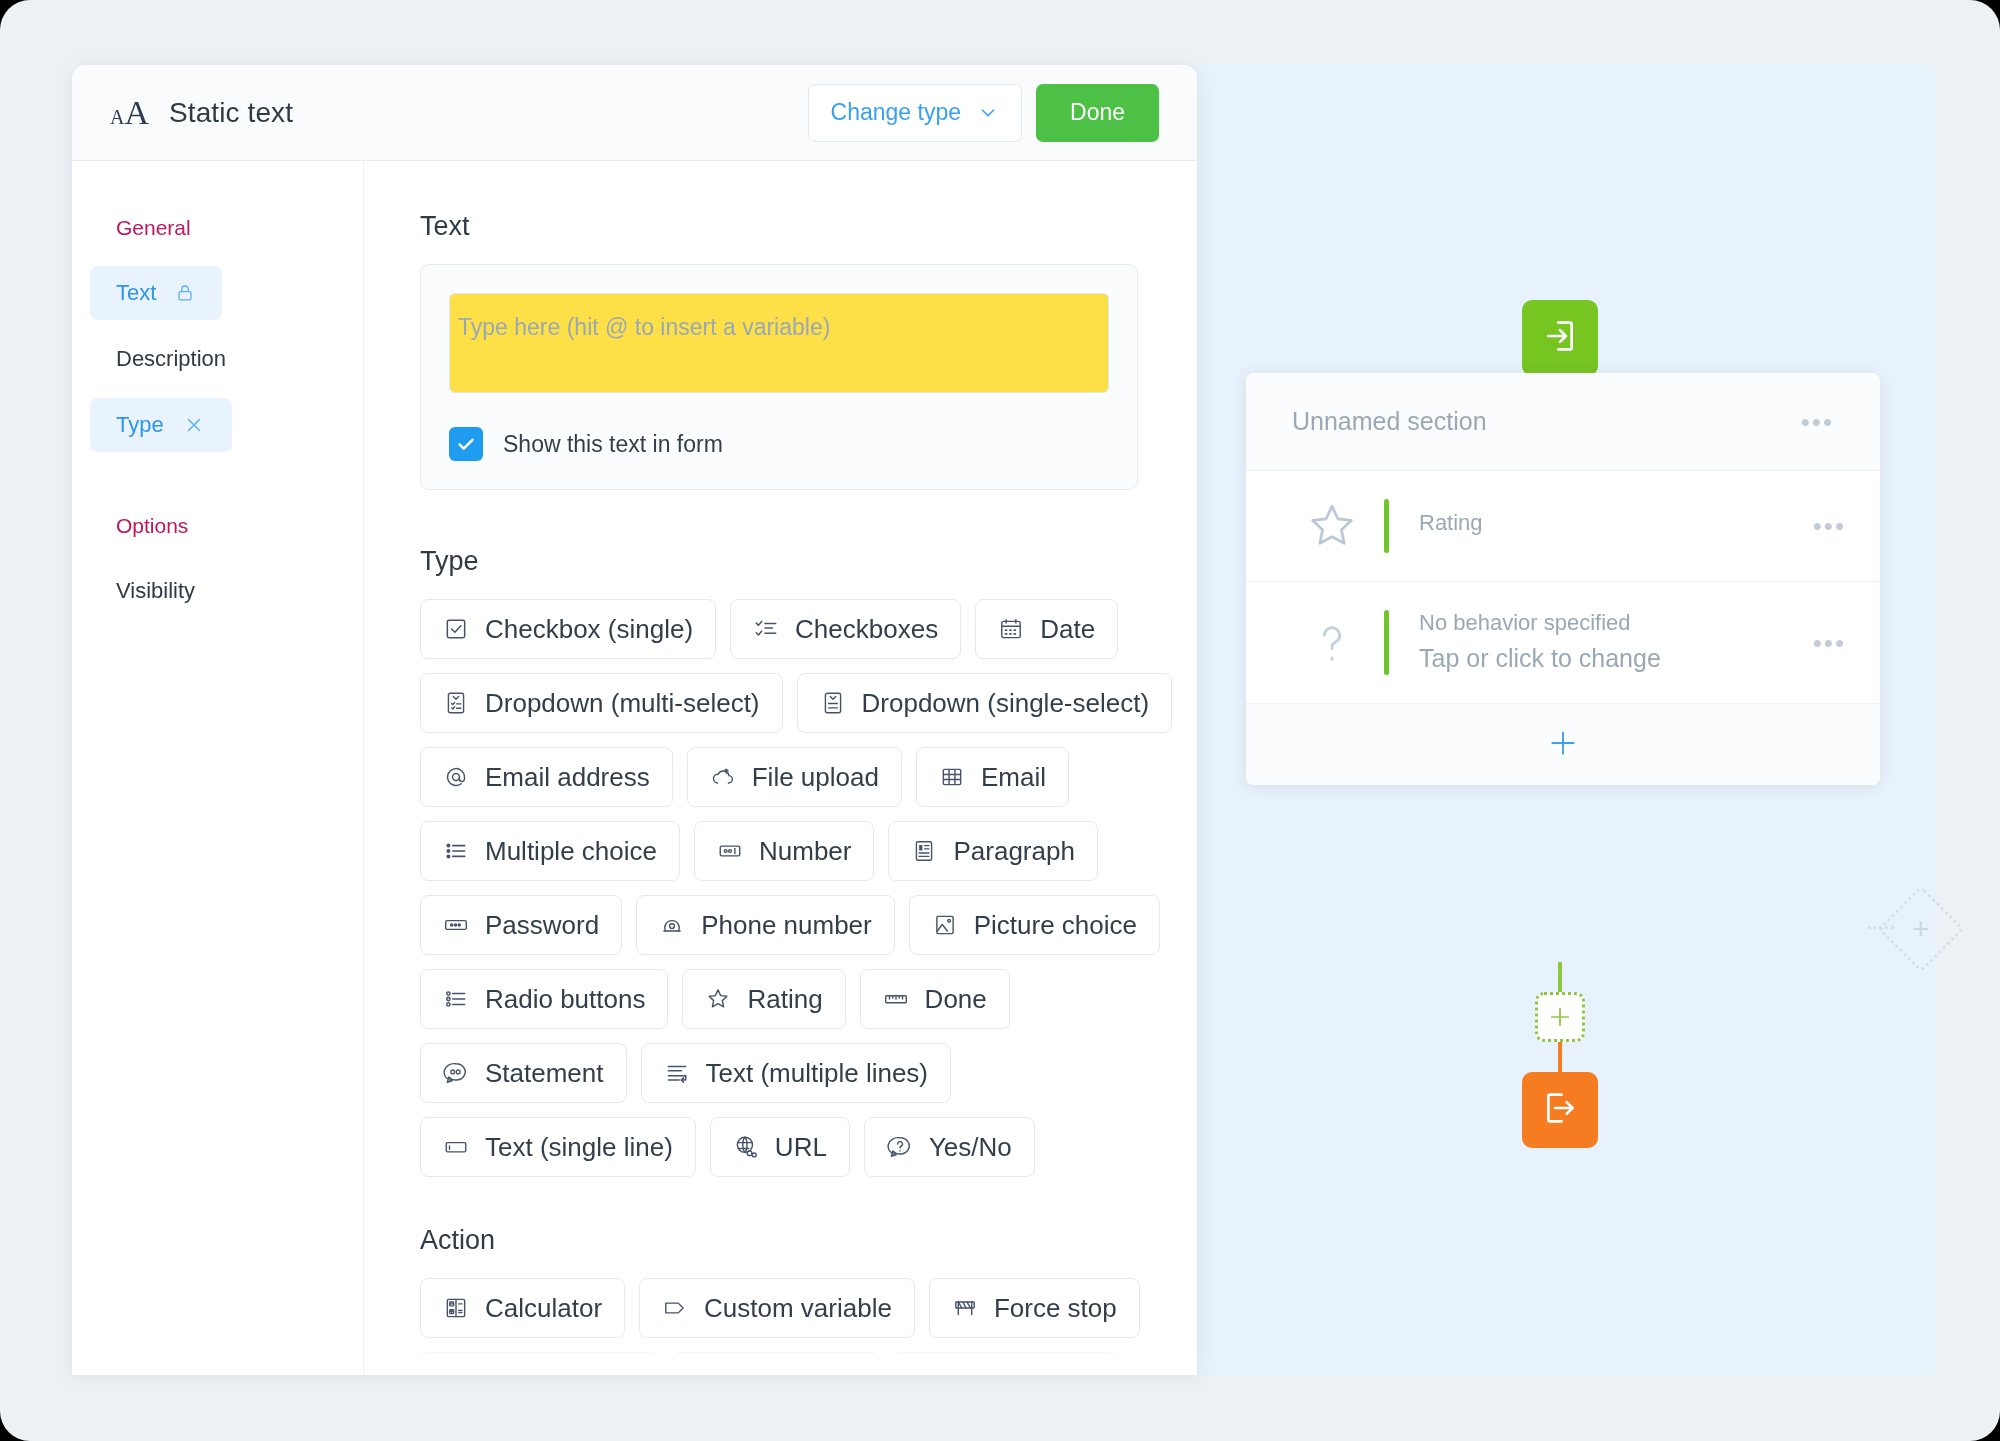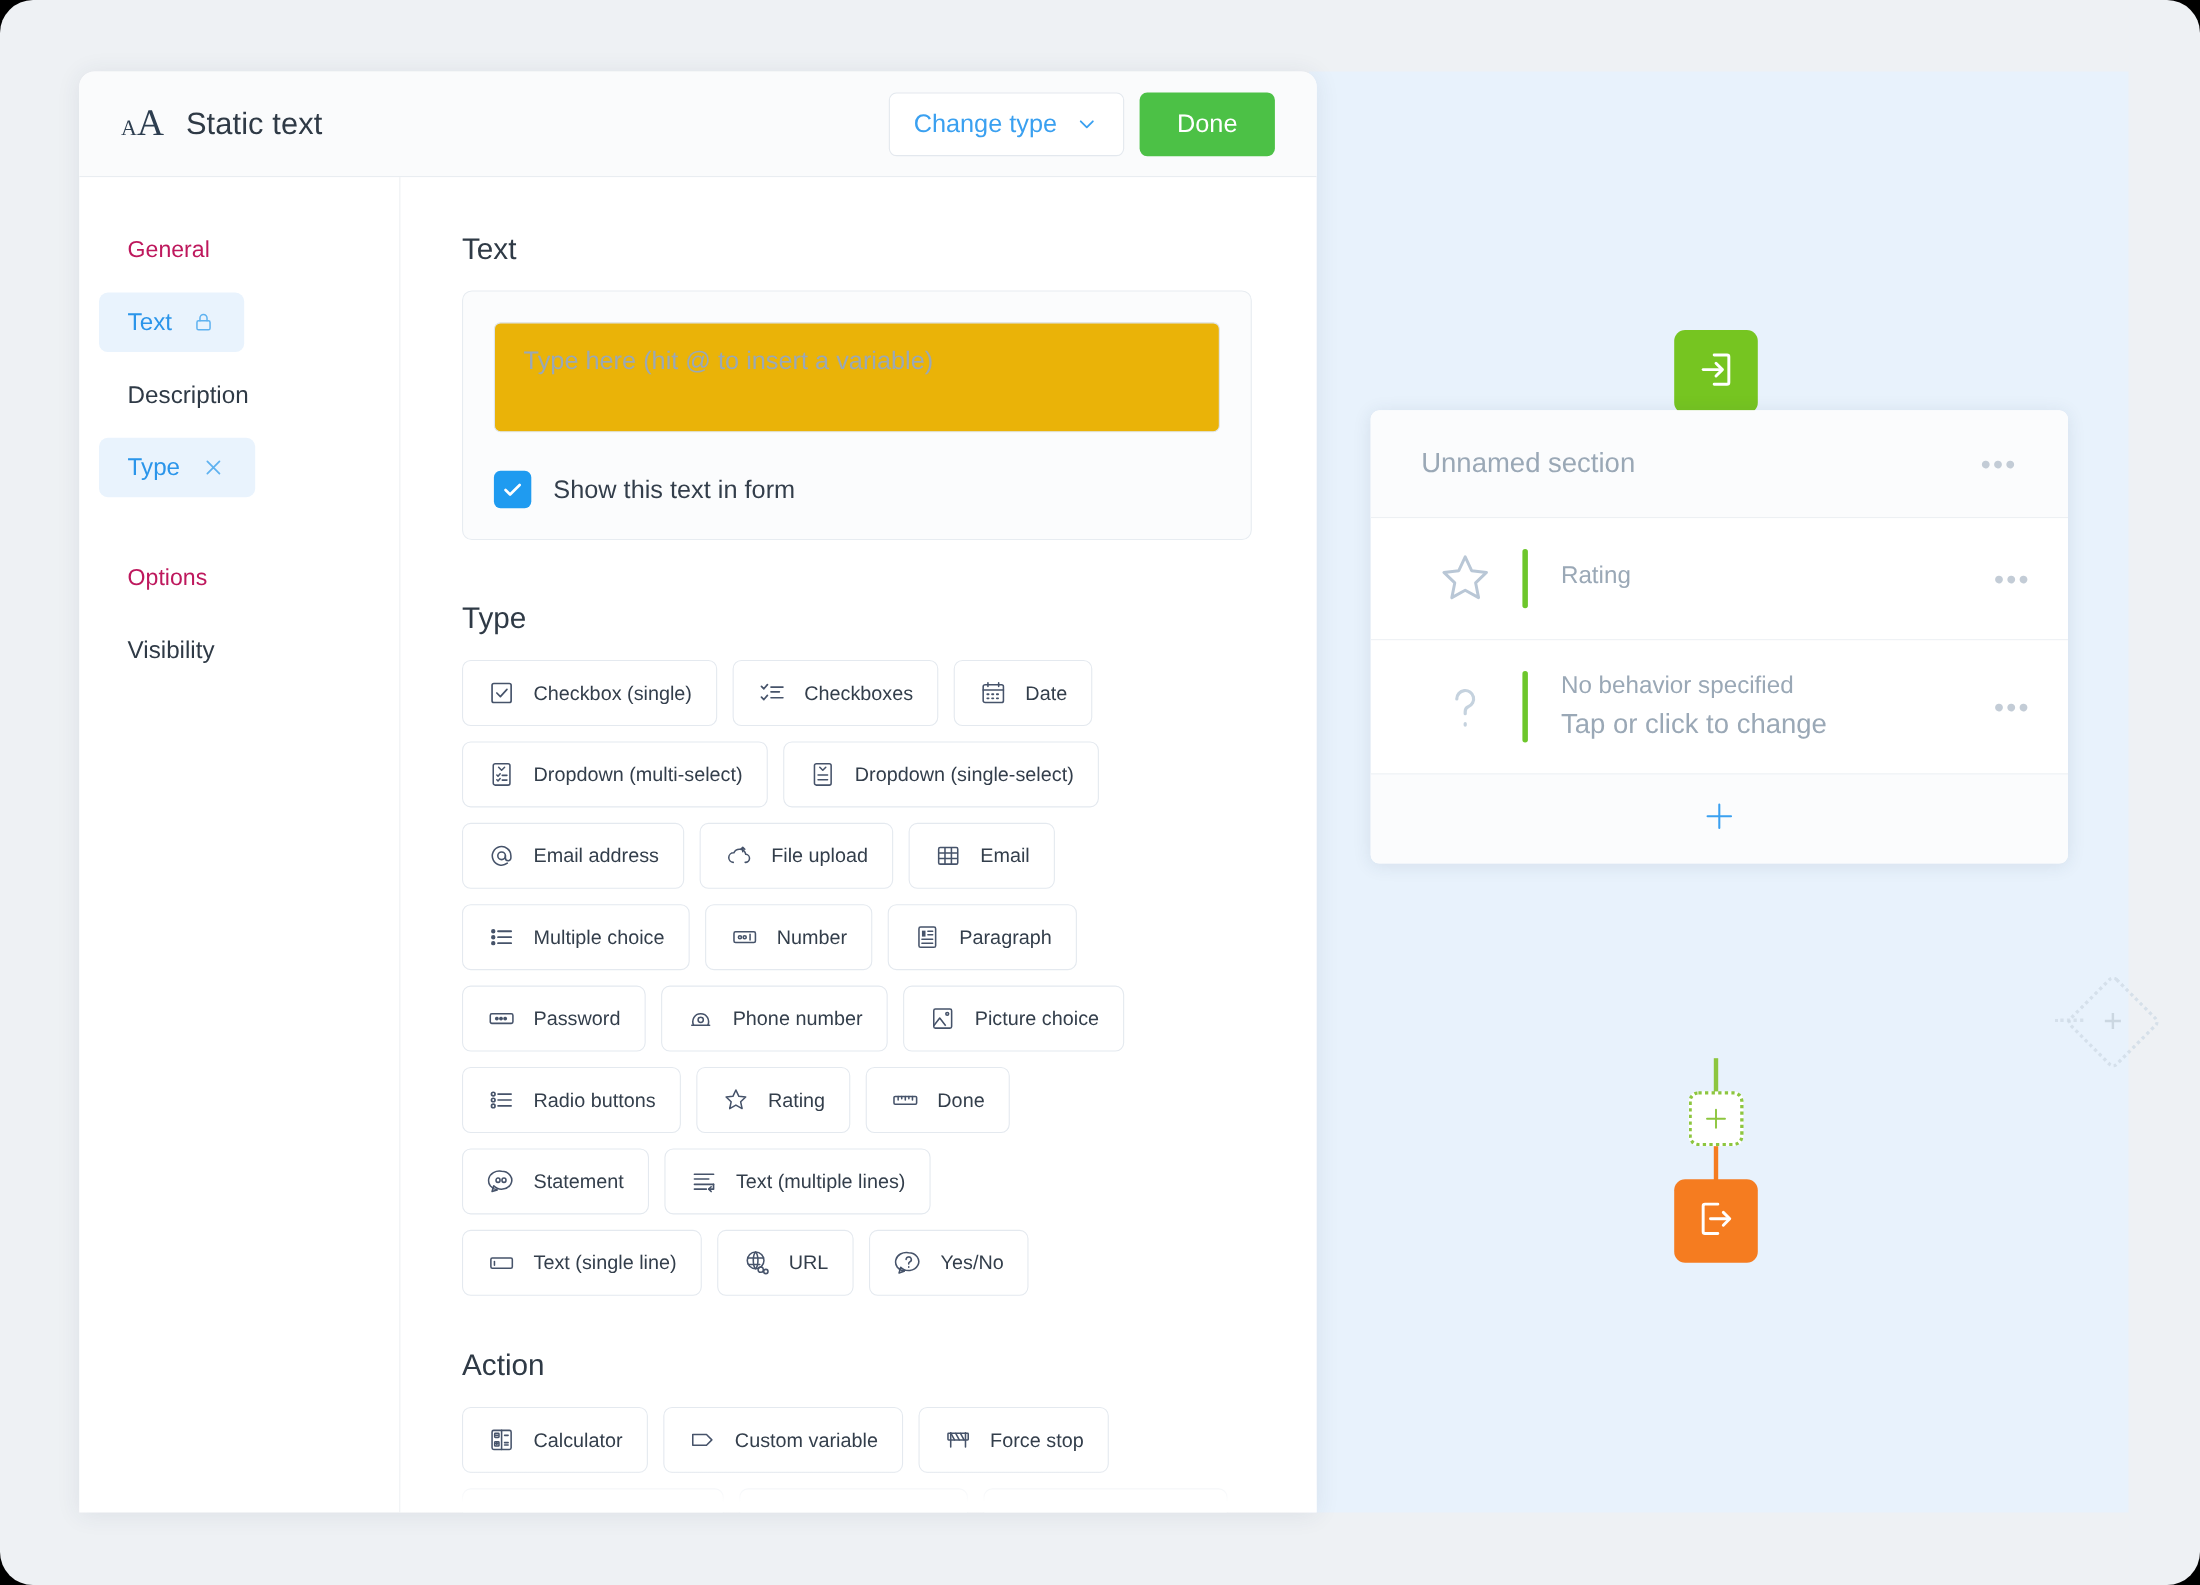--- a/index.html
+++ b/index.html
@@ -138,24 +138,24 @@
     border-radius: 9px;
     padding: 28px;
     width: 718px;
     margin-bottom: 56px;
   }
   #text-input {
     width: 100%;
     height: 100px;
     border: 1px solid #dfe6ed;
     border-radius: 6px;
-    background: #eab308;
+    background: #fde047;
     font-size: 23px;
     color: #2f3a46;
-    padding: 20px 26px;
+    padding: 20px 8px;
     font-family: "Liberation Sans", sans-serif;
     resize: none;
   }
   #text-input::placeholder { color: #9aa8b6; }
   #show-text-row {
     display: flex; align-items: center; gap: 20px;
     margin-top: 30px;
   }
   #show-text-checkbox {
     width: 34px; height: 34px;
@@ -170,21 +170,21 @@
   
   .chip-rows { margin-bottom: 48px; }
   .chip-row { display: flex; gap: 14px; margin-bottom: 14px; }
   .chip {
     height: 60px;
     border: 1px solid #e4e9ef;
     border-radius: 8px;
     background: #fff;
     display: flex; align-items: center; gap: 16px;
     padding: 0 22px;
-    font-size: 18px;
+    font-size: 26px;
     color: #333e4b;
     white-space: nowrap;
     cursor: pointer;
   }
   .chip .chip-ic { display: flex; color: #46536a; flex: none; }
   #action-section .chip-row:last-child { margin-bottom: 0; }
   #fade-bottom {
     position: absolute;
     left: 0; right: 0; bottom: 0;
     height: 42px;

